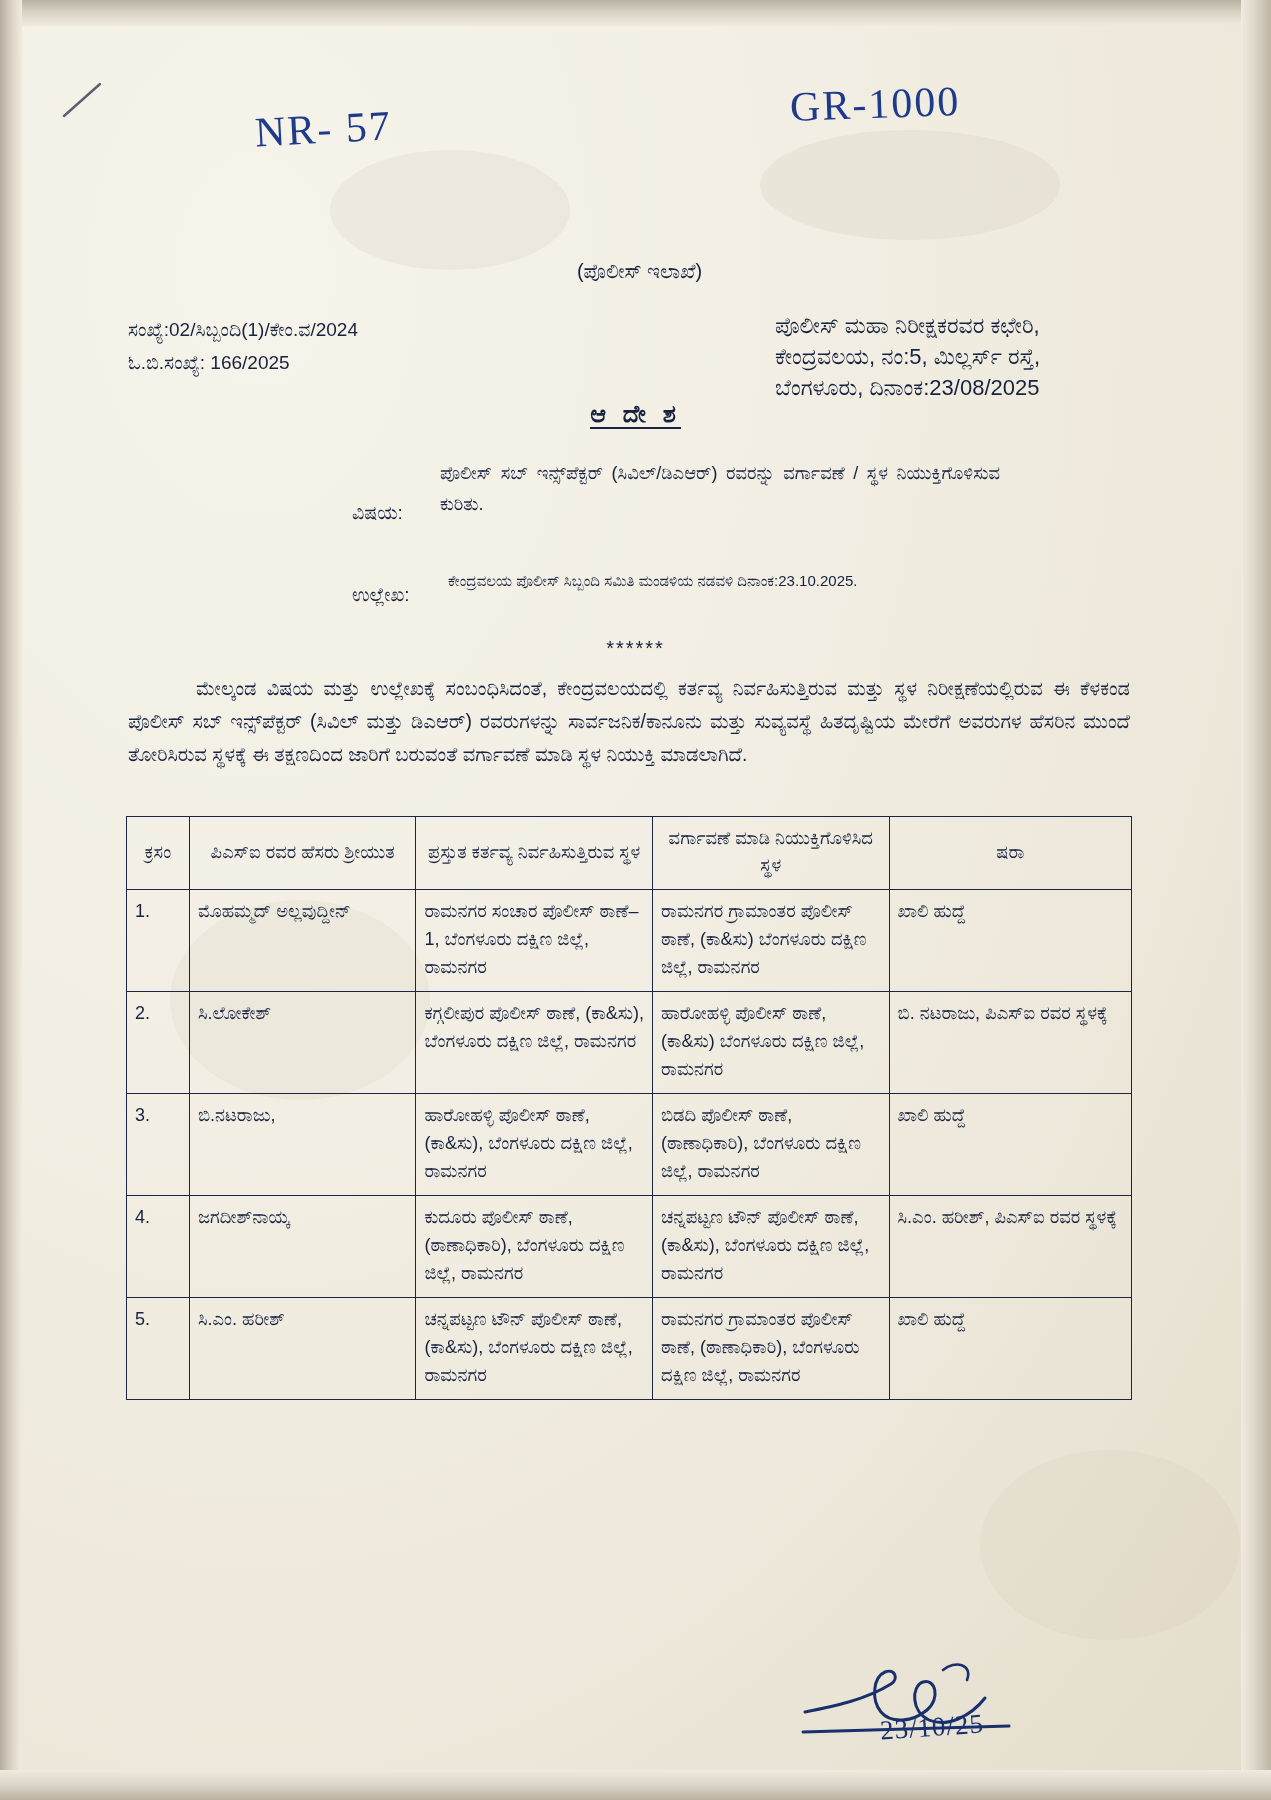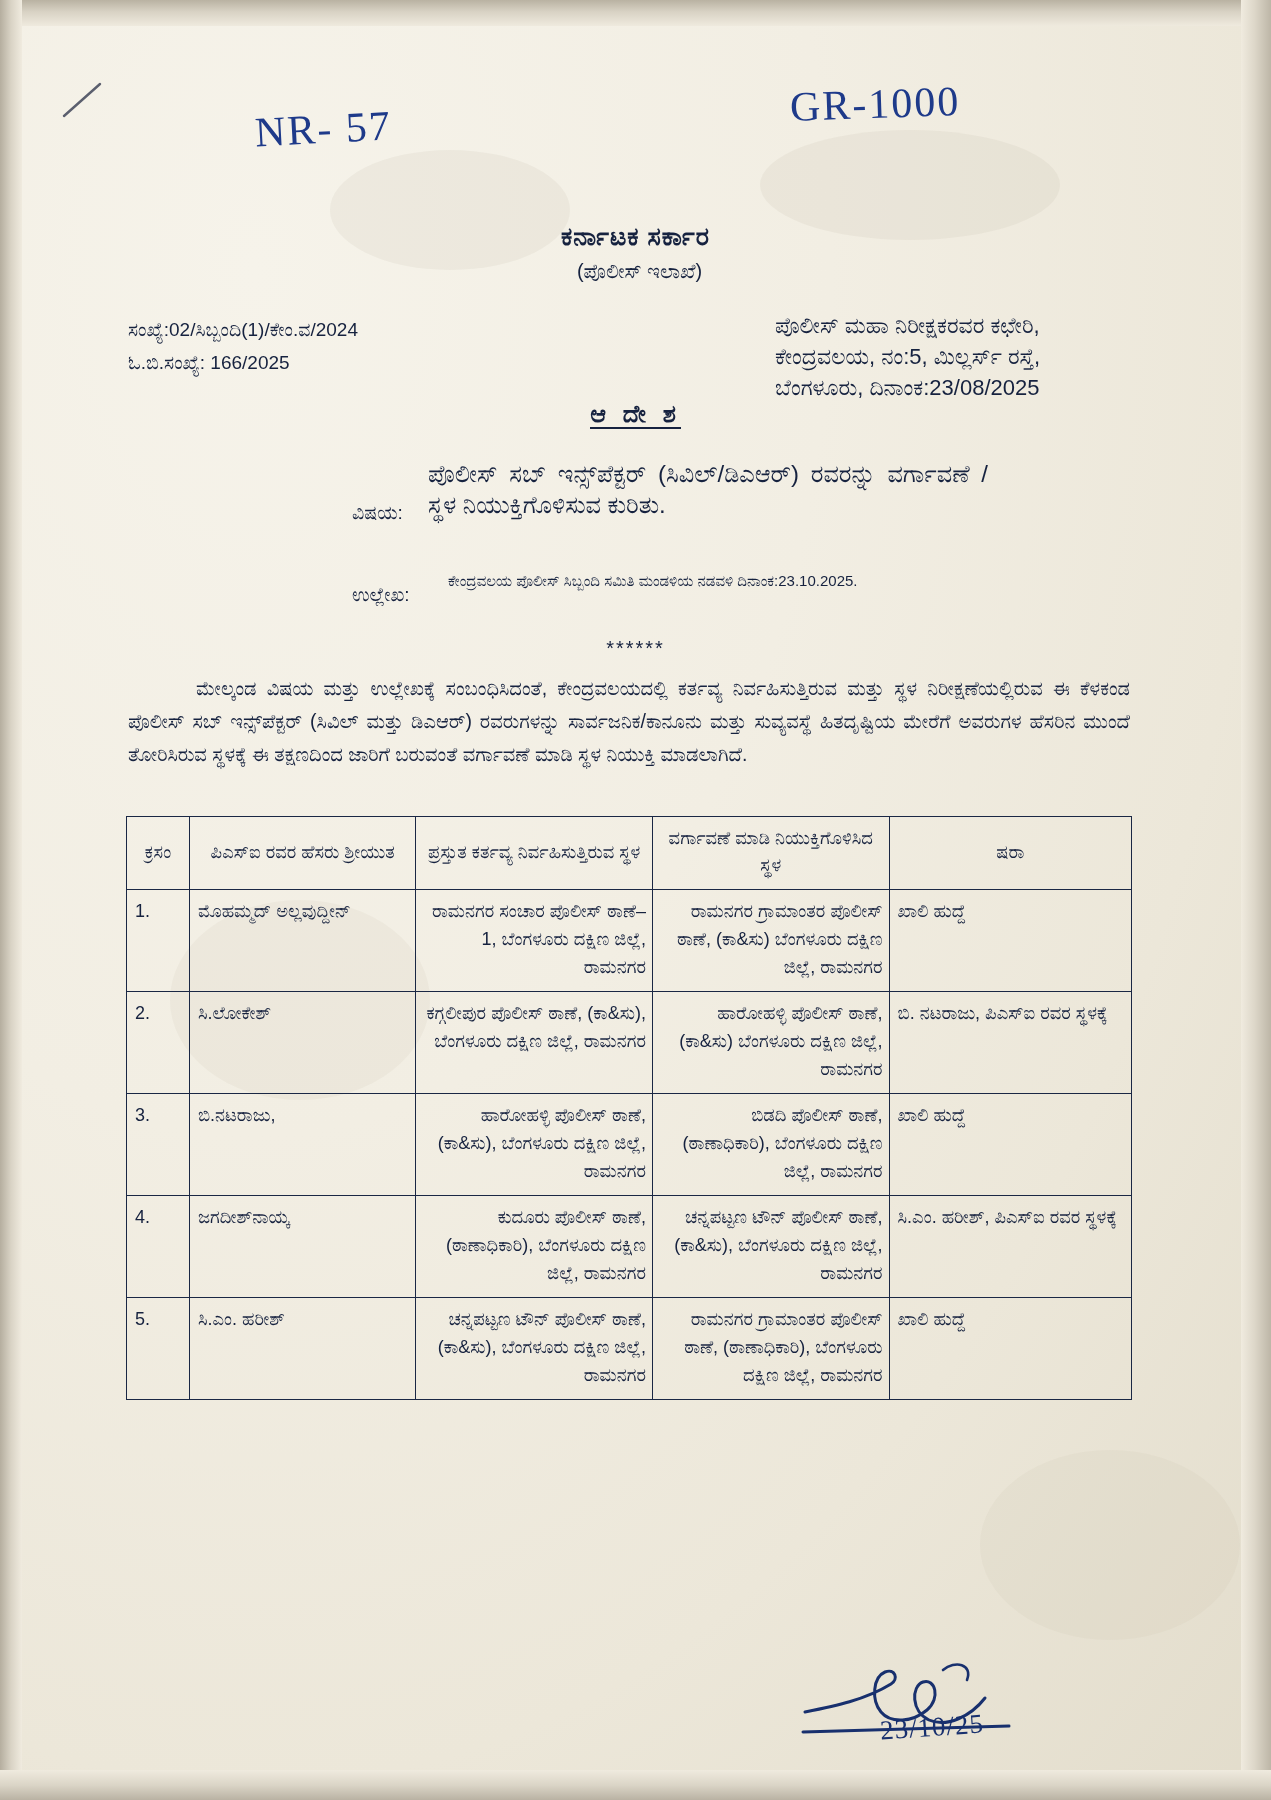--- a/index.html
+++ b/index.html
@@ -130,23 +130,23 @@
   }
   .field-label {
     position: absolute;
     font-size: 19px;
     color: #16223f;
   }
   #label-vishaya { left: 352px; top: 458px; margin-top: 44px; }
   #label-ullekha { left: 352px; top: 544px; margin-top: 40px; }
   .subject-text {
     position: absolute;
-    left: 428px; top: 458px;
+    left: 440px; top: 458px;
     width: 560px;
-    font-size: 24px;
+    font-size: 18px;
     line-height: 31px;
     color: #16223f;
     text-align: justify;
   }
   .ref-text {
     position: absolute;
     left: 448px; top: 565px;
     width: 560px;
     font-size: 15px;
     line-height: 31px;
@@ -193,21 +193,21 @@
     font-size: 18px;
     line-height: 27px;
     padding: 8px 4px 10px 4px;
     vertical-align: middle;
   }
   .col-sl   { width: 54px;  text-align: left; }
   .col-name { width: 218px; text-align: left; }
   .col-cur  { width: 228px; text-align: center; }
   .col-new  { width: 228px; text-align: center; }
   .col-rem  { width: 234px; text-align: left; }
-  td.c { text-align: right; }
+  td.c { text-align: left; }
   td.l { text-align: left; }
   
   #signature {
     position: absolute;
     left: 795px;
     top: 1640px;
     width: 260px;
     height: 120px;
   }
   .sig-date {
@@ -236,21 +236,20 @@
 
   <div class="content">
 
     <svg id="tick-mark" viewBox="0 0 42 40">
       <path d="M2 36 L38 4" stroke="#5b5f6e" stroke-width="2.4" fill="none" stroke-linecap="round"></path>
     </svg>
 
     <div class="hand" id="hand-nr">NR- 57</div>
     <div class="hand" id="hand-gr">GR-1000</div>
 
-    <div class="org-title kan">ಕರ್ನಾಟಕ ಸರ್ಕಾರ</div>
     <div class="org-sub kan">(ಪೊಲೀಸ್ ಇಲಾಖೆ)</div>
 
     <div class="ref-left kan">
       <div>ಸಂಖ್ಯೆ:02/ಸಿಬ್ಬಂದಿ(1)/ಕೇಂ.ವ/2024</div>
       <div>ಓ.ಬಿ.ಸಂಖ್ಯೆ: 166/2025</div>
     </div>
 
     <div class="ref-right kan">
       <div>ಪೊಲೀಸ್ ಮಹಾ ನಿರೀಕ್ಷಕರವರ ಕಛೇರಿ,</div>
       <div>ಕೇಂದ್ರವಲಯ, ನಂ:5, ಮಿಲ್ಲರ್ಸ್ ರಸ್ತೆ,</div>

